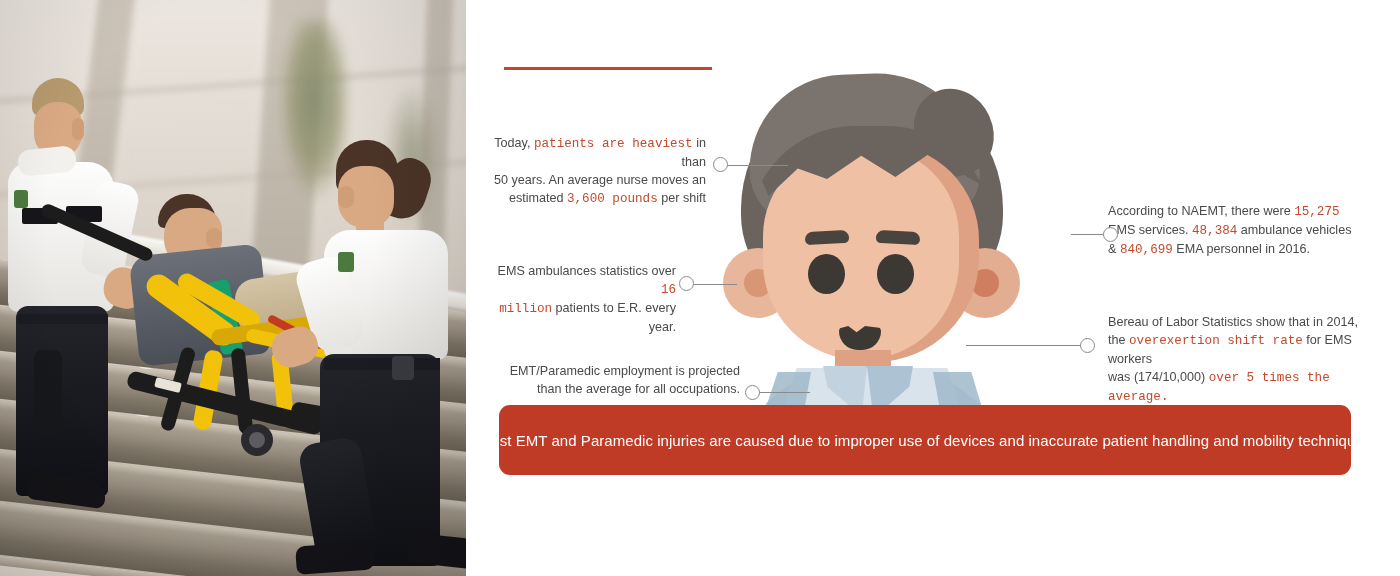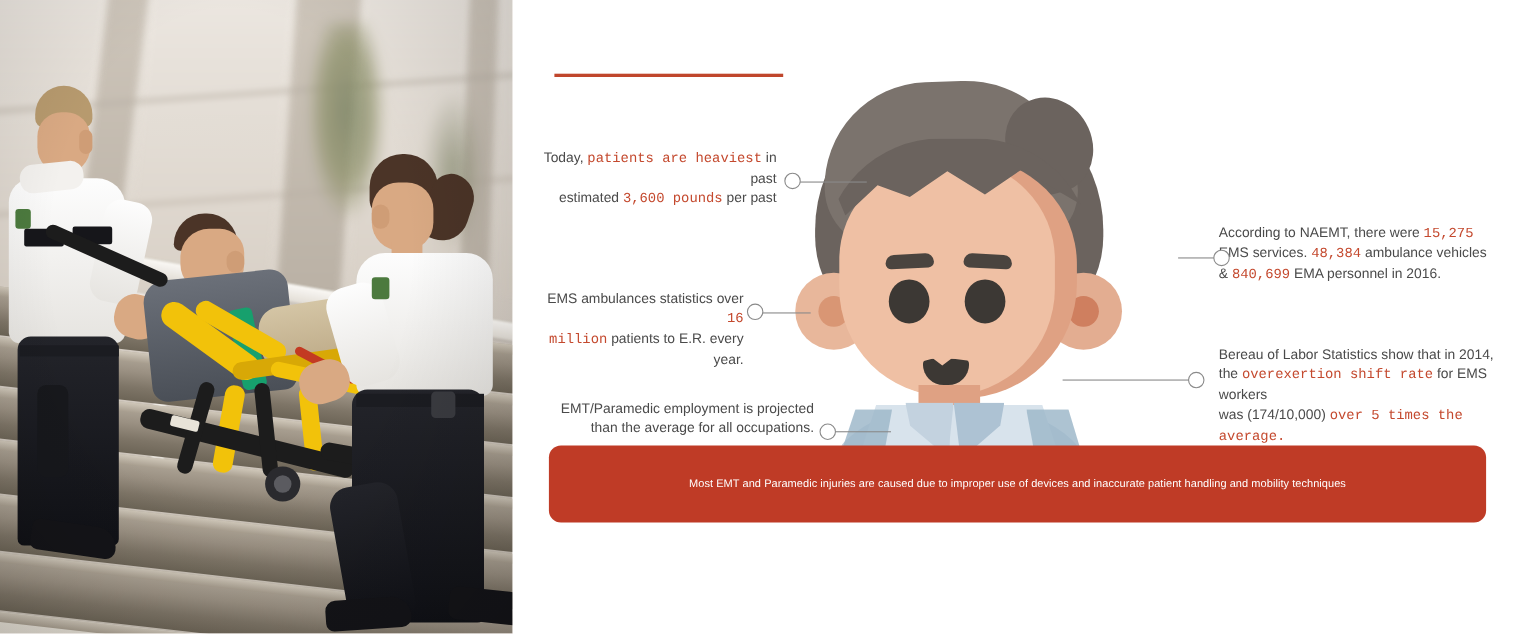--- a/index.html
+++ b/index.html
@@ -221,21 +221,21 @@
   .cross::before { left: 11px; top: 0; width: 16px; height: 38px; }
   .cross::after { left: 0; top: 11px; width: 38px; height: 16px; }
 
   
   .banner {
     position: absolute; left: 33px; top: 405px; width: 852px; height: 70px;
     background: #bf3b26; border-radius: 11px;
     display: flex; align-items: center; justify-content: center;
   }
   .banner-text {
-    color: #ffffff; font-size: 10px; letter-spacing: .05px; white-space: nowrap;
+    color: #ffffff; font-size: 15px; letter-spacing: .05px; white-space: nowrap;
   }
 </style>
 </head>
 <body>
 
 <div id="root">
 
   <div class="photo">
     <div class="ph-sky"></div>
 
@@ -396,22 +396,23 @@
     <div class="lead" style="left:292px;top:392px;width:52px;"></div>
     <div class="dot" style="left:279px;top:385px;"></div>
 
     <div class="lead" style="left:605px;top:234px;width:38px;"></div>
     <div class="dot" style="left:637px;top:227px;"></div>
 
     <div class="lead" style="left:500px;top:345px;width:122px;"></div>
     <div class="dot" style="left:614px;top:338px;"></div>
 
     <div class="callout left" style="left:18px;top:134px;width:222px;">
-        <div><span>Today, </span><span class="hl">patients are heaviest</span><span> in past</span></div>
-        <div><span>estimated </span><span class="hl">3,600 pounds</span><span> per past</span></div>
+        <div><span>Today, </span><span class="hl">patients are heaviest</span><span> in than</span></div>
+        <div><span>50 years. An average nurse moves an</span></div>
+        <div><span>estimated </span><span class="hl">3,600 pounds</span><span> per shift</span></div>
       </div>
     <div class="callout left" style="left:18px;top:262px;width:192px;">
         <div><span>EMS ambulances statistics over </span><span class="hl">16</span></div>
         <div><span class="hl">million</span><span> patients to E.R. every year.</span></div>
       </div>
     <div class="callout left" style="left:38px;top:362px;width:236px;">
         <div><span>EMT/Paramedic employment is projected</span></div>
         <div><span>than the average for all occupations.</span></div>
       </div>
     <div class="callout right" style="left:642px;top:202px;width:286px;">

